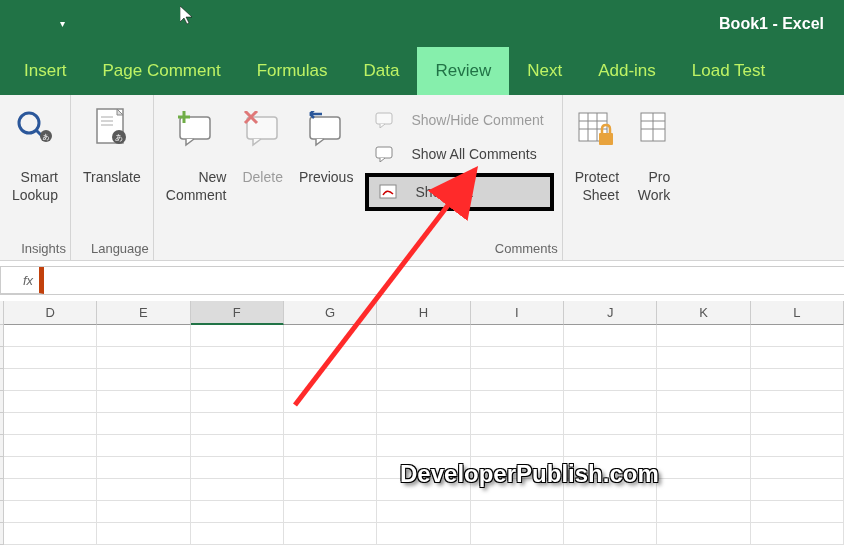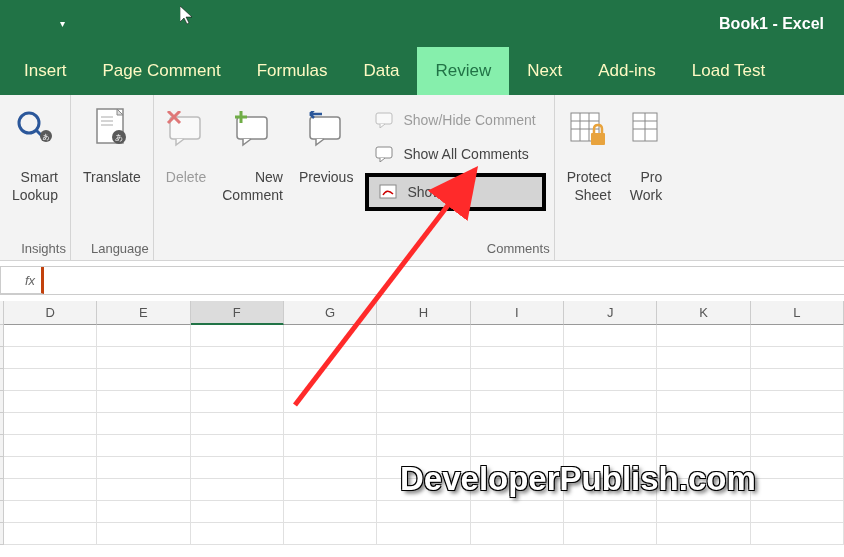--- a/index.html
+++ b/index.html
@@ -4,54 +4,54 @@
   <style>
     * { margin: 0; padding: 0; box-sizing: border-box; }
     body { font-family: 'Segoe UI', Tahoma, sans-serif; background: #fff; width: 844px; height: 557px; overflow: hidden; position: relative; }
     
     .title-bar { background: #217346; height: 47px; display: flex; align-items: center; justify-content: flex-end; padding: 0 20px; color: #fff; position: relative; }
     .title-bar .qat-dropdown { position: absolute; left: 60px; top: 18px; color: #fff; font-size: 10px; }
     .title-bar .app-title { font-size: 16px; font-weight: 700; }
     .cursor { position: absolute; left: 180px; top: 6px; }
     
     .tab-bar { background: #217346; height: 48px; display: flex; align-items: flex-end; padding: 0 6px; }
-    .tab { padding: 14px 18px; color: #fef9c3; font-size: 17px; cursor: pointer; white-space: nowrap; }
+    .tab { padding: 14px 18px; color: #bef264; font-size: 17px; cursor: pointer; white-space: nowrap; }
     .tab.active { background: #86efac; color: #217346; }
     
     .ribbon { background: #f3f3f3; height: 166px; display: flex; border-bottom: 1px solid #d4d4d4; }
     .ribbon-group { display: flex; flex-direction: column; justify-content: space-between; border-right: 1px solid #d4d4d4; padding: 6px 4px 2px 4px; }
     .ribbon-group-label { text-align: right; font-size: 13px; color: #666; padding: 2px 0; }
     .ribbon-buttons { display: flex; align-items: flex-start; flex: 1; }
     
     .big-btn { display: flex; flex-direction: column; align-items: center; justify-content: flex-start; padding: 4px 8px; cursor: pointer; min-width: 54px; }
     .big-btn .icon-wrap { height: 48px; display: flex; align-items: center; justify-content: center; }
     .big-btn .btn-label { font-size: 14px; color: #444; text-align: right; line-height: 1.25; margin-top: 16px; }
     .big-btn.disabled { opacity: 0.5; pointer-events: none; }
     
     .small-btns { display: flex; flex-direction: column; gap: 4px; padding: 4px; }
-    .small-btn { display: flex; align-items: center; gap: 8px; padding: 6px 10px; font-size: 14px; color: #444; cursor: pointer; white-space: nowrap; }
+    .small-btn { display: flex; align-items: center; gap: 16px; padding: 6px 10px; font-size: 14px; color: #444; cursor: pointer; white-space: nowrap; }
     .small-btn.highlighted { background: #d4d4d4; border: 4px solid #000000; }
     .small-btn .small-icon { width: 20px; height: 18px; display: inline-flex; align-items: center; justify-content: center; }
     
     .formula-bar { height: 28px; display: flex; border-bottom: 1px solid #ccc; background: #fff; }
-    .fx-label { width: 44px; display: flex; align-items: center; justify-content: flex-end; padding-right: 6px; font-style: italic; font-size: 13px; color: #666; border-right: 3px solid #c2410c; border-left: 1px solid #ccc; border-bottom: 1px solid #ccc; margin-left: 0; }
+    .fx-label { width: 44px; display: flex; align-items: center; justify-content: flex-end; padding-right: 6px; font-style: italic; font-size: 13px; color: #666; border-right: 5px solid #c2410c; border-left: 1px solid #ccc; border-bottom: 1px solid #ccc; margin-left: 0; }
     .formula-input { flex: 1; border: none; outline: none; padding: 0 6px; font-size: 13px; }
     
     .grid-area { display: flex; flex-direction: column; }
     .col-headers { display: flex; height: 24px; }
     .col-header { width: 96px; border-right: 1px solid #ccc; border-bottom: 1px solid #999; background: #f3f3f3; display: flex; align-items: center; justify-content: center; font-size: 13px; color: #555; }
     .col-header.row-spacer { width: 4px; border-bottom: 1px solid #ccc; }
     .col-header.selected { background: #dcdcdc; border-bottom: 2px solid #217346; }
     
     .grid-rows { display: flex; flex-direction: column; }
     .grid-row { display: flex; height: 22px; }
     .grid-row .row-spacer { width: 4px; border-right: 1px solid #ccc; border-bottom: 1px solid #ccc; background: #f3f3f3; }
     .cell { width: 96px; border-right: 1px solid #e0e0e0; border-bottom: 1px solid #e0e0e0; }
     
-    .watermark { position: absolute; left: 400px; top: 460px; font-size: 33px; font-weight: 700; color: #fff; text-shadow: -1px -1px 0 #000, 1px -1px 0 #000, -1px 1px 0 #000, 1px 1px 0 #000, 3px 3px 4px rgba(0,0,0,0.6); font-family: Arial, sans-serif; }
+    .watermark { position: absolute; left: 400px; top: 460px; font-size: 24px; font-weight: 700; color: #fff; text-shadow: -1px -1px 0 #000, 1px -1px 0 #000, -1px 1px 0 #000, 1px 1px 0 #000, 3px 3px 4px rgba(0,0,0,0.6); font-family: Arial, sans-serif; }
     
     .arrow-overlay { position: absolute; pointer-events: none; }
   </style>
 </head>
 <body>
 
 <div class="title-bar">
   <span class="qat-dropdown">▾</span>
   <svg class="cursor" width="16" height="20" viewBox="0 0 16 20">
       <path d="M0 0 L0 16 L4 12 L7 18 L9 17 L6 11 L12 11 Z" fill="#fff" stroke="#000" stroke-width="0.5"></path>
@@ -104,40 +104,40 @@
             </svg>
         </div>
         <div class="btn-label">Translate</div>
       </div>
     </div>
     <div class="ribbon-group-label">Language</div>
   </div>
 
   <div class="ribbon-group" style="flex:0 0 auto;">
     <div class="ribbon-buttons">
+      <div class="big-btn">
+        <div class="icon-wrap">
+          <svg width="40" height="36" viewBox="0 0 40 36">
+              <rect x="4" y="6" width="30" height="22" rx="3" fill="#fff" stroke="#888" stroke-width="1.5"></rect>
+              <path d="M10 28 L10 34 L18 28" fill="#fff" stroke="#888" stroke-width="1.5"></path>
+              <path d="M8 0 L8 12 M2 6 L14 6" stroke="#70ad47" stroke-width="3"></path>
+            </svg>
+        </div>
+        <div class="btn-label" style="white-space:pre;">New
+Comment</div>
+      </div>
       <div class="big-btn disabled">
         <div class="icon-wrap">
           <svg width="40" height="36" viewBox="0 0 40 36">
               <rect x="4" y="6" width="30" height="22" rx="3" fill="#fff" stroke="#888" stroke-width="1.5"></rect>
               <path d="M10 28 L10 34 L18 28" fill="#fff" stroke="#888" stroke-width="1.5"></path>
               <path d="M2 0 L14 12 M14 0 L2 12" stroke="#c00" stroke-width="3"></path>
             </svg>
         </div>
         <div class="btn-label">Delete</div>
-      </div>
-      <div class="big-btn">
-        <div class="icon-wrap">
-          <svg width="40" height="36" viewBox="0 0 40 36">
-              <rect x="4" y="6" width="30" height="22" rx="3" fill="#fff" stroke="#888" stroke-width="1.5"></rect>
-              <path d="M10 28 L10 34 L18 28" fill="#fff" stroke="#888" stroke-width="1.5"></path>
-              <path d="M8 0 L8 12 M2 6 L14 6" stroke="#70ad47" stroke-width="3"></path>
-            </svg>
-        </div>
-        <div class="btn-label" style="white-space:pre;">New
-Comment</div>
       </div>
       <div class="big-btn">
         <div class="icon-wrap">
           <svg width="40" height="36" viewBox="0 0 40 36">
               <rect x="4" y="6" width="30" height="22" rx="3" fill="#fff" stroke="#888" stroke-width="1.5"></rect>
               <path d="M10 28 L10 34 L18 28" fill="#fff" stroke="#888" stroke-width="1.5"></path>
               <path d="M16 3 L4 3 M4 3 L8 -1 M4 3 L8 7" stroke="#2b579a" stroke-width="2.5" fill="none"></path>
             </svg>
         </div>
         <div class="btn-label">Previous</div>

